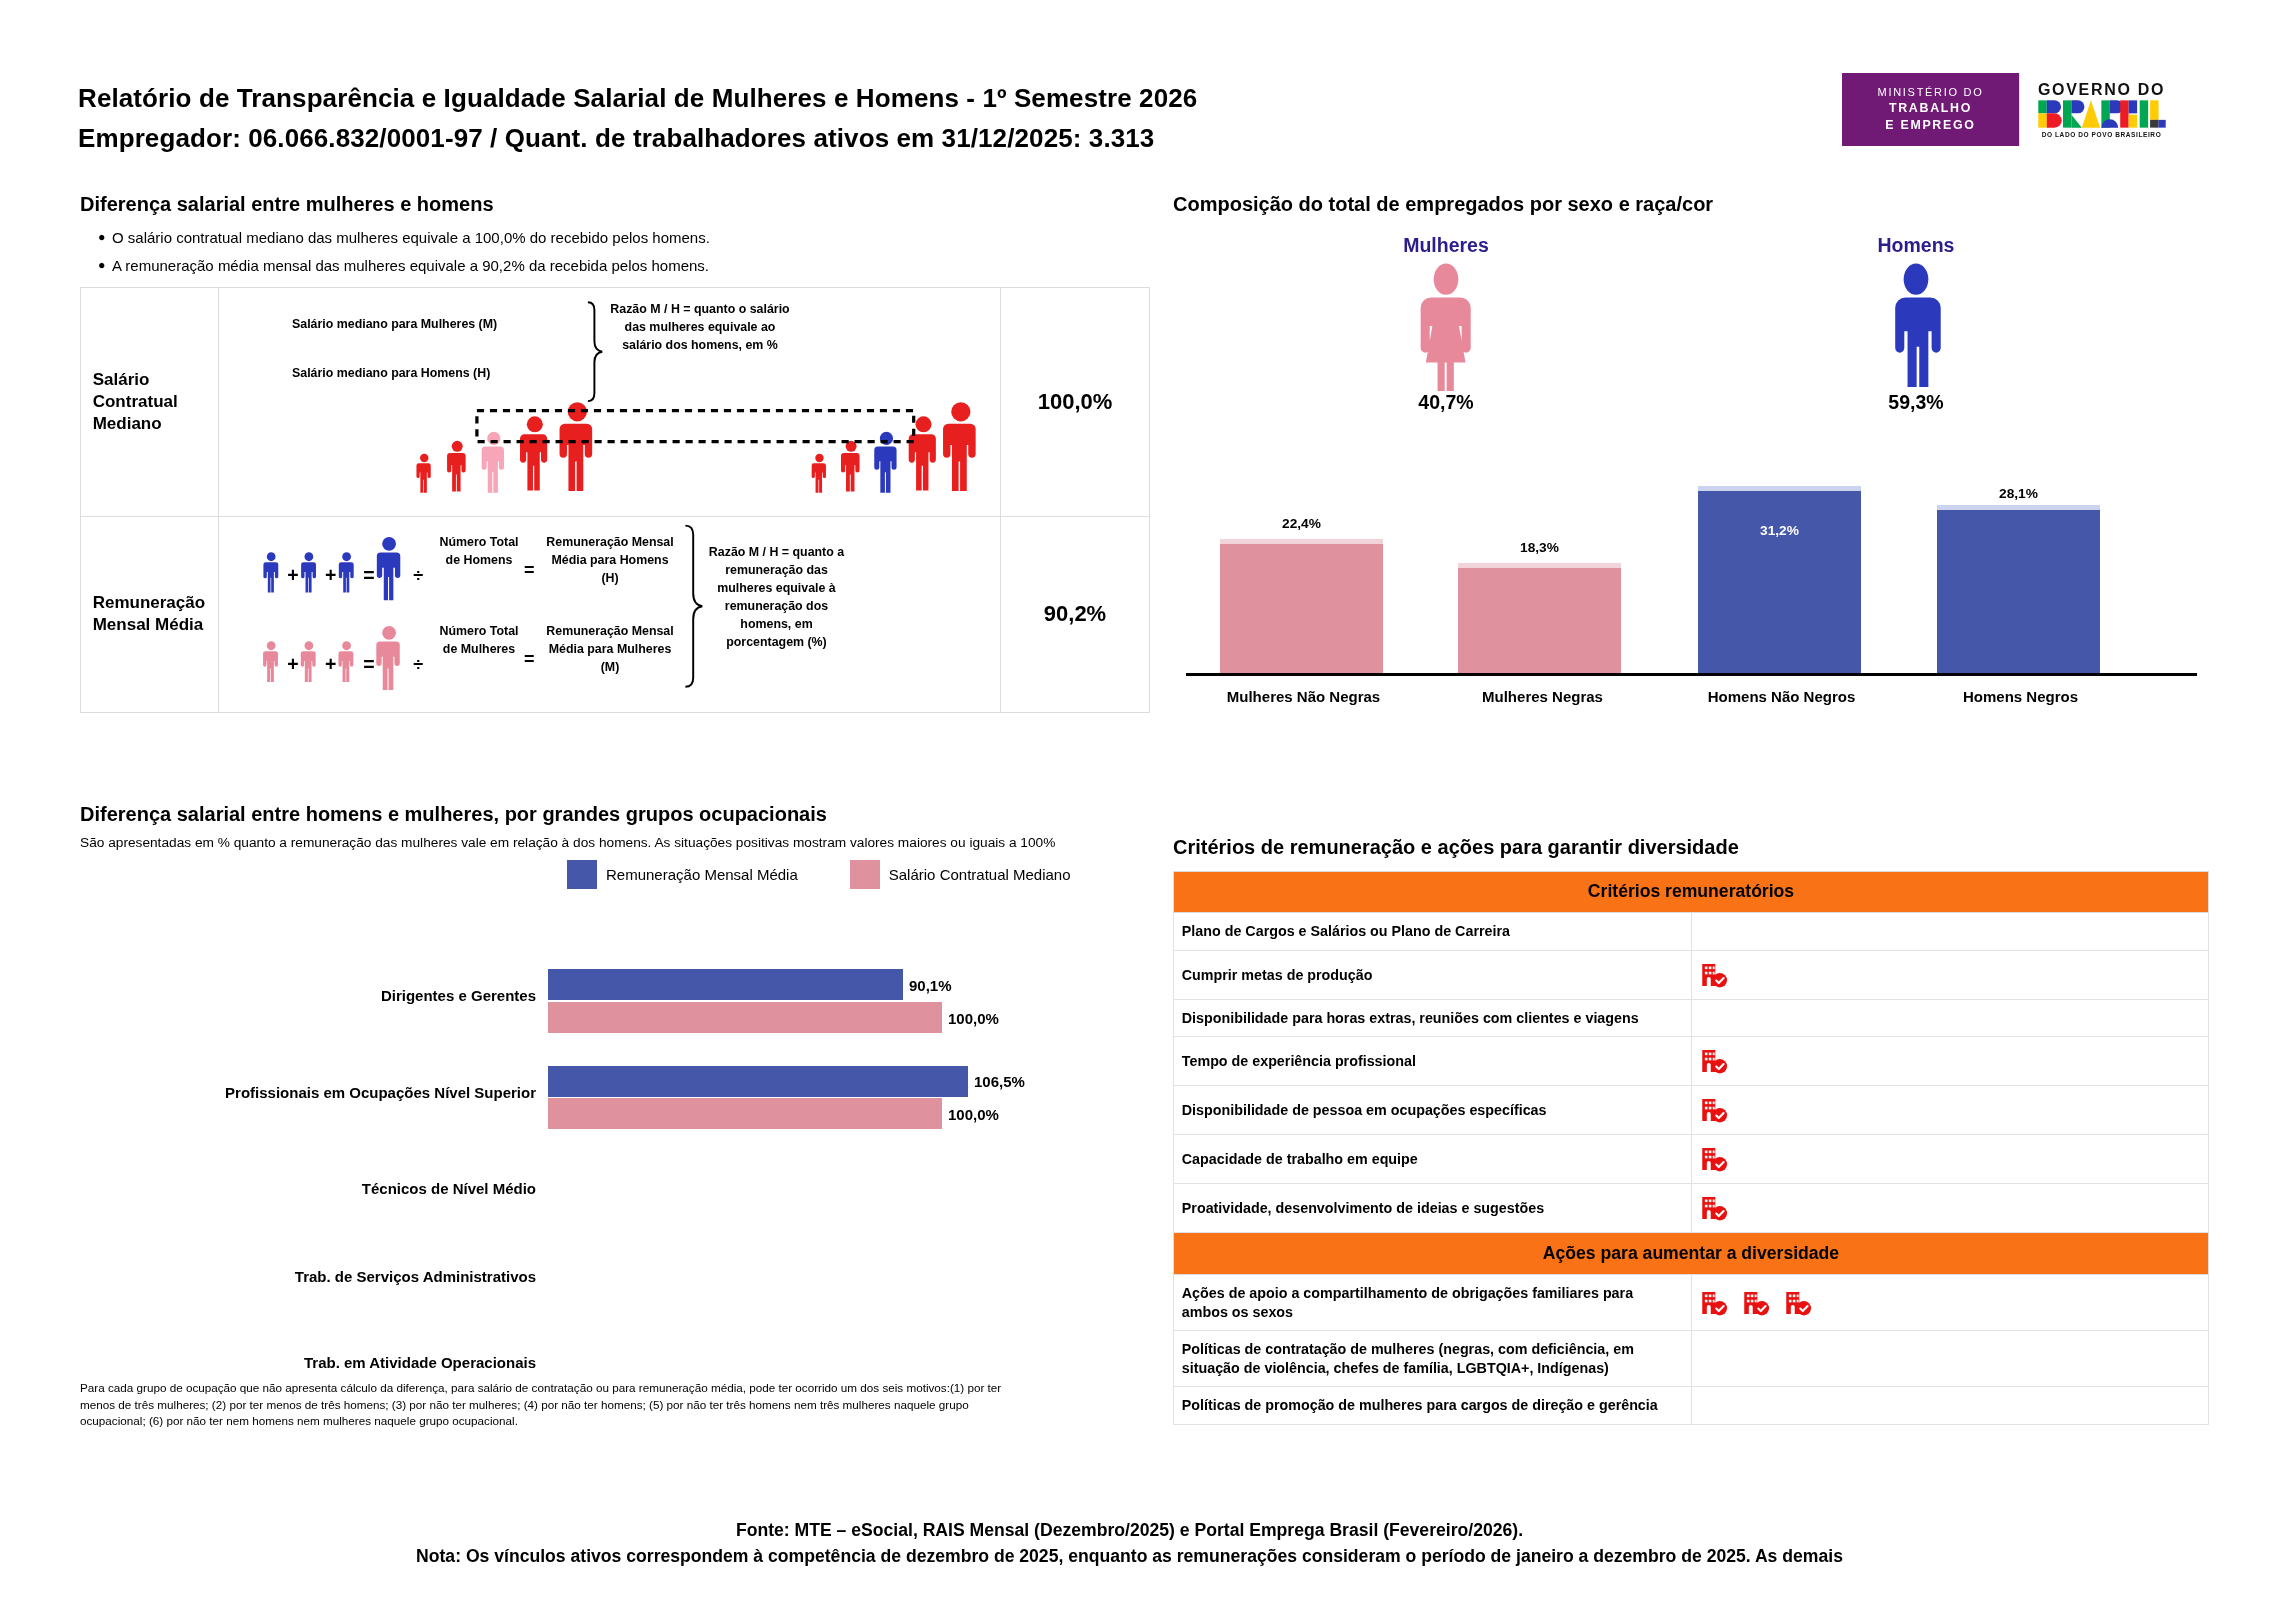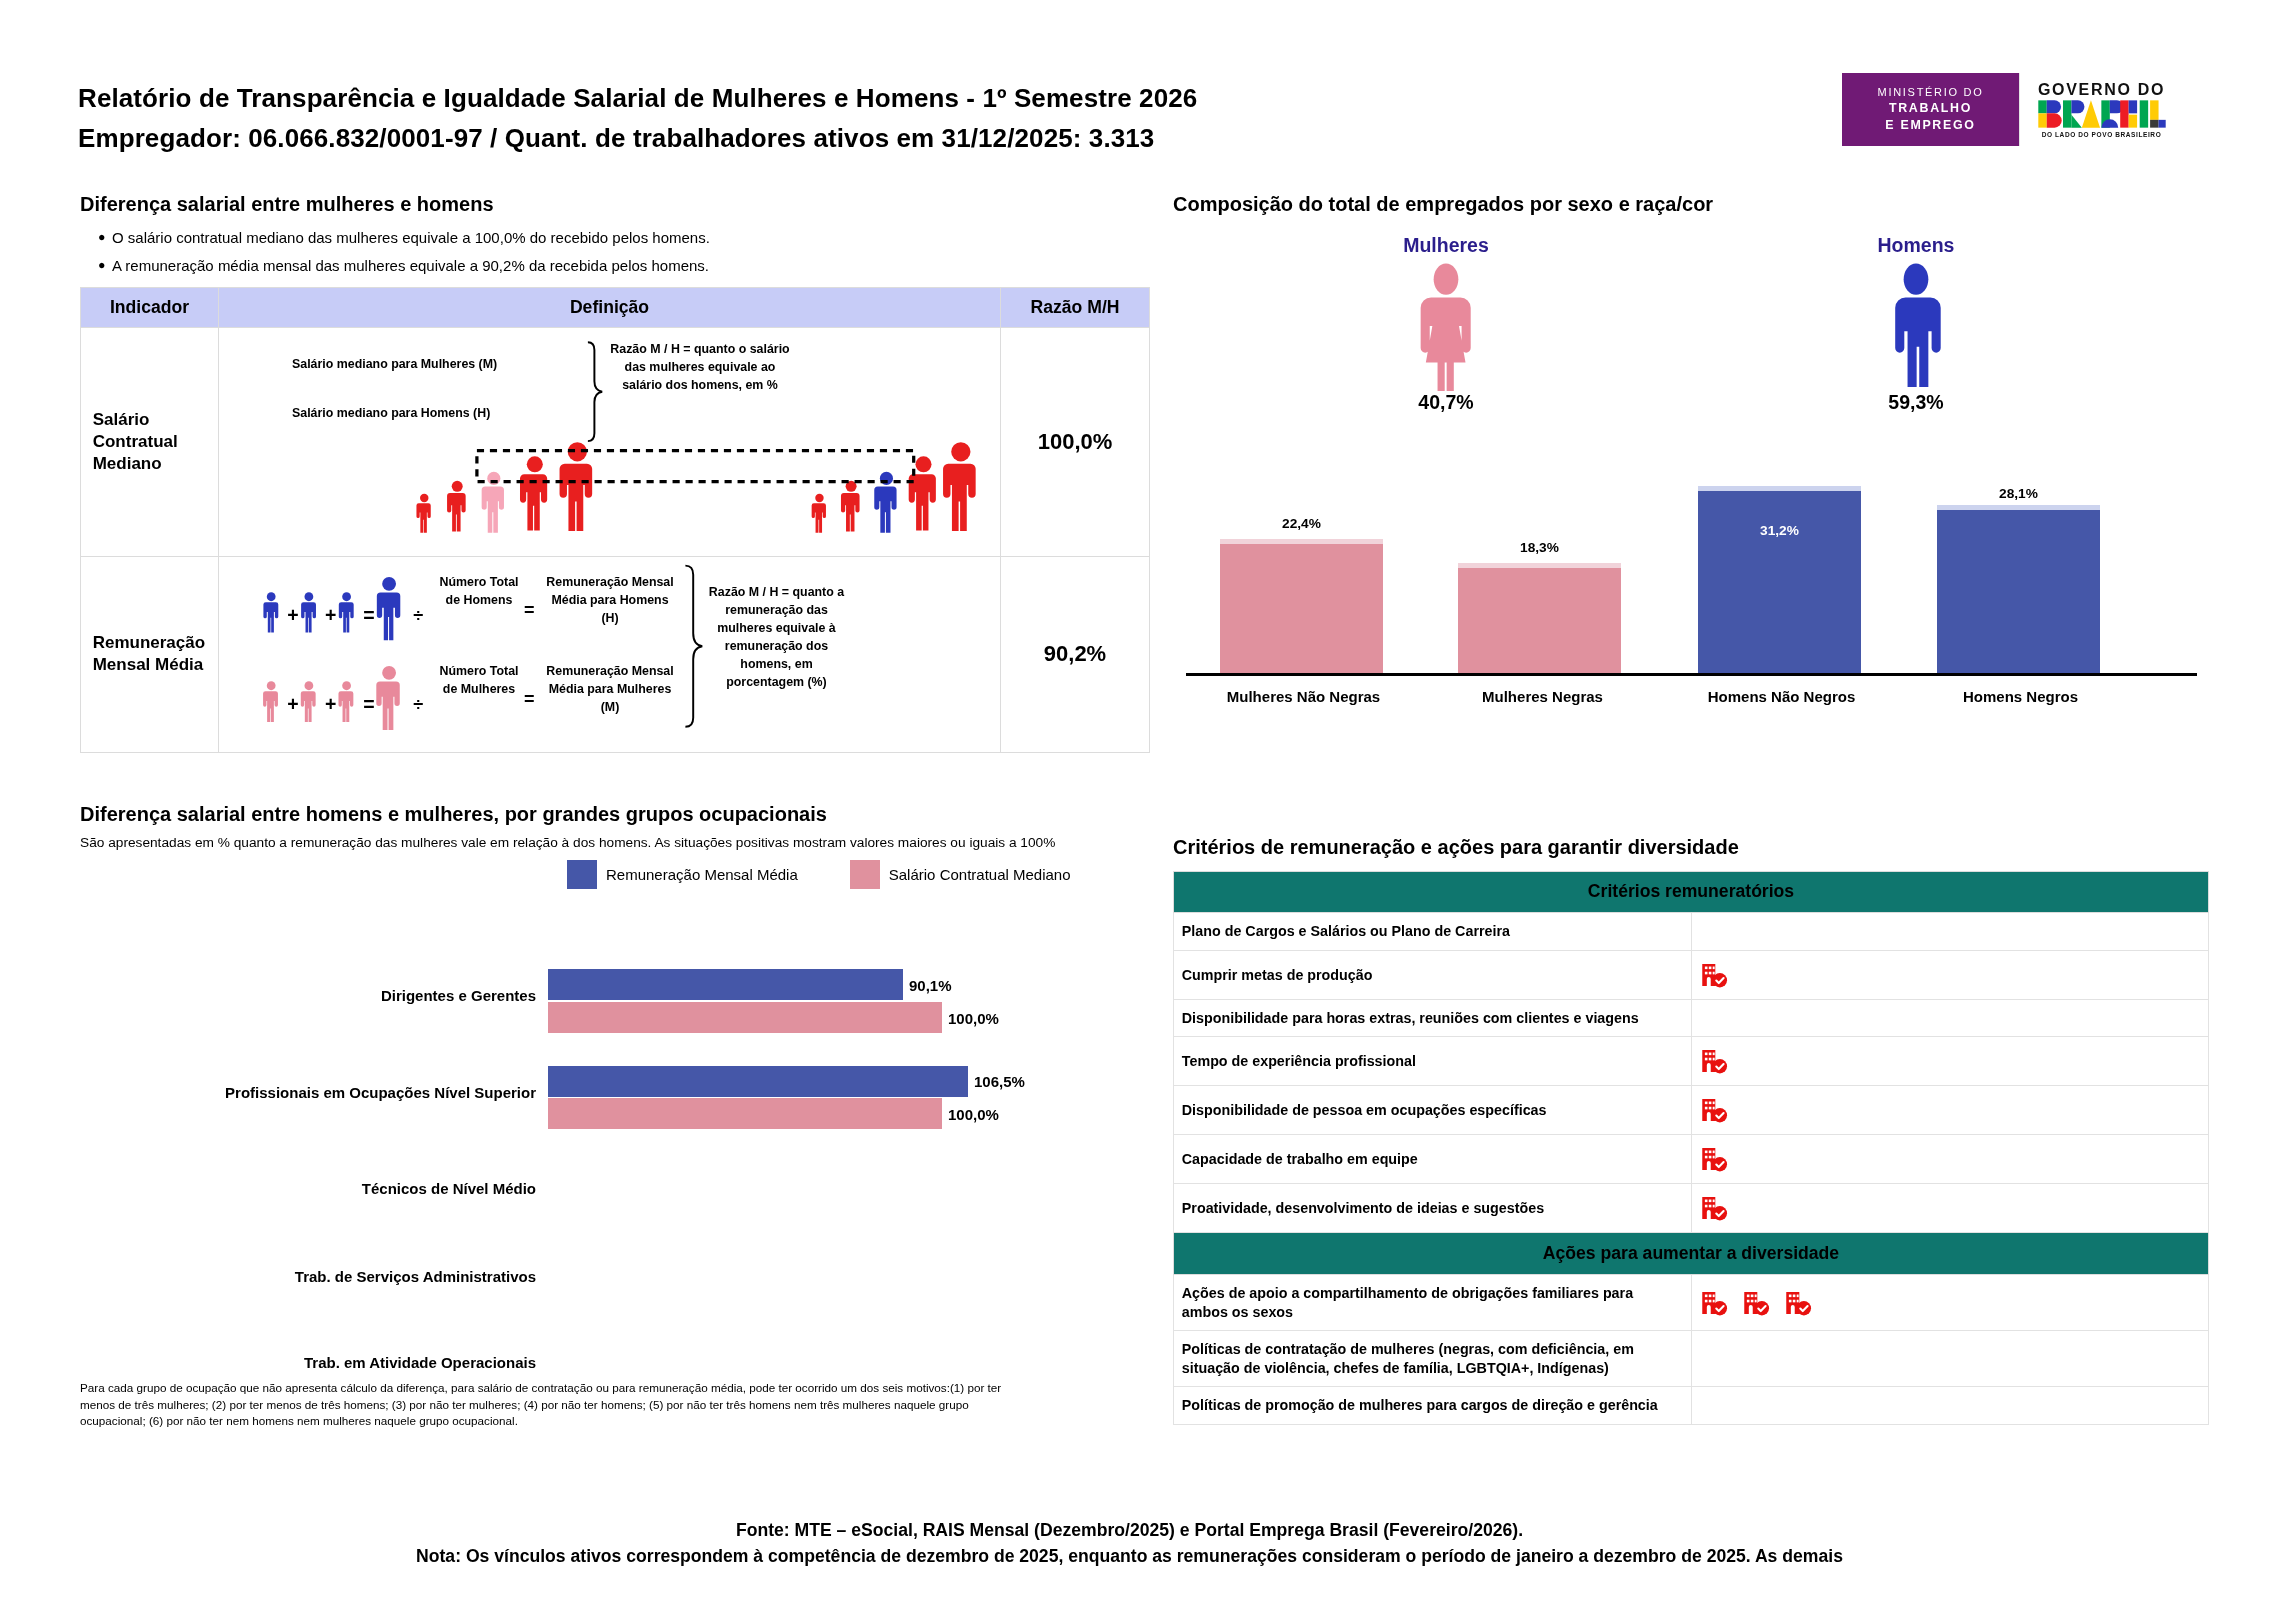--- a/index.html
+++ b/index.html
@@ -82,21 +82,21 @@
   .hrow-label { position: absolute; font-size: 15px; font-weight: bold; text-align: right; }
   .hbar { position: absolute; height: 31px; }
   .hbar-val { position: absolute; font-size: 15px; font-weight: bold; }
 
   .foot-note { position: absolute; left: 80px; top: 1380px; width: 932px; font-size: 11.7px; line-height: 1.42; }
 
   
   .right-bot { position: absolute; left: 1173px; top: 803px; width: 1036px; margin-top: 33px; }
   table.crit { border-collapse: collapse; width: 1036px; margin-top: 11.7px; table-layout: fixed; }
   table.crit th {
-    background: #0f766e; border: 0.7px solid #dcdcdc; font-size: 17.6px; font-weight: bold;
+    background: #f97316; border: 0.7px solid #dcdcdc; font-size: 17.6px; font-weight: bold;
     padding: 9.8px 5.2px; text-align: center;
   }
   table.crit td { border: 0.7px solid #e2e2e2; font-size: 14.3px; font-weight: bold; padding: 9px 7.8px; line-height: 1.3; }
   td.icons-cell { width: 339px; padding: 5.2px 9px; }
   .ico-wrap { display: flex; gap: 11.7px; align-items: center; }
 
   
   .footer { position: absolute; left: 64px; top: 1518px; width: 2131px; text-align: center; }
   .footer div { font-size: 17.6px; font-weight: bold; line-height: 1.45; }
 </style>
@@ -156,25 +156,20 @@
         </div>
     </div>
 
     <table class="indic">
       <colgroup>
           <col class="col-ind">
           <col class="col-def">
           <col class="col-raz">
         </colgroup>
       <tbody>
-          <tr>
-        <th>Indicador</th>
-        <th>Definição</th>
-        <th>Razão M/H</th>
-      </tr>
       <tr>
         <td>
           <div class="ind-label">Salário Contratual Mediano</div>
         </td>
         <td>
           <div class="defcell">
             <div class="lbl" style="left:73px; top:29px;">Salário mediano para Mulheres (M)</div>
             <div class="lbl" style="left:73px; top:78px;">Salário mediano para Homens (H)</div>
             <svg style="position:absolute; left:365px; top:13px;" width="26" height="104" viewBox="0 0 40 160">
               <path d="M6 2 q10 0 10 12 v48 q0 14 12 16 q-12 2 -12 16 v48 q0 12 -10 12" fill="none" stroke="#000" stroke-width="3"></path>

